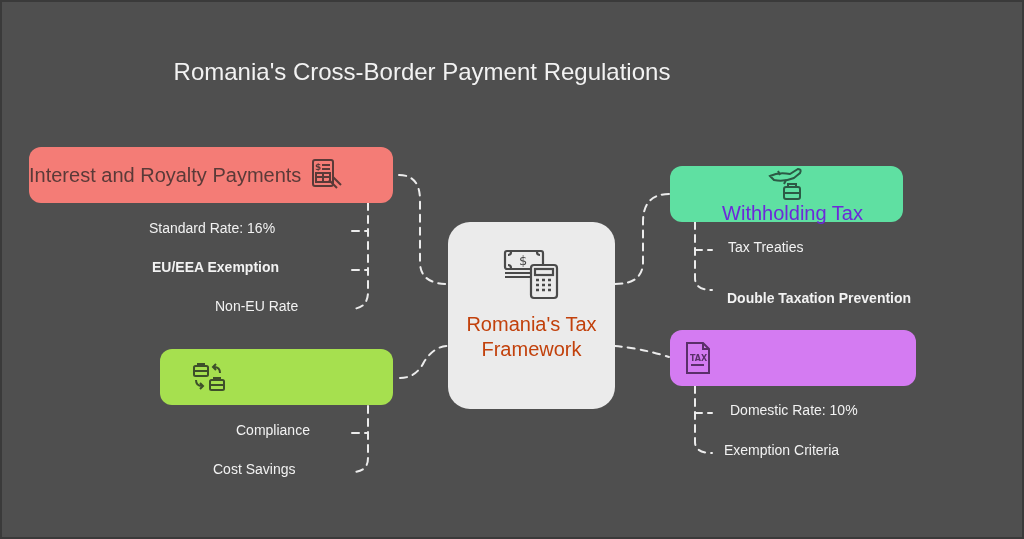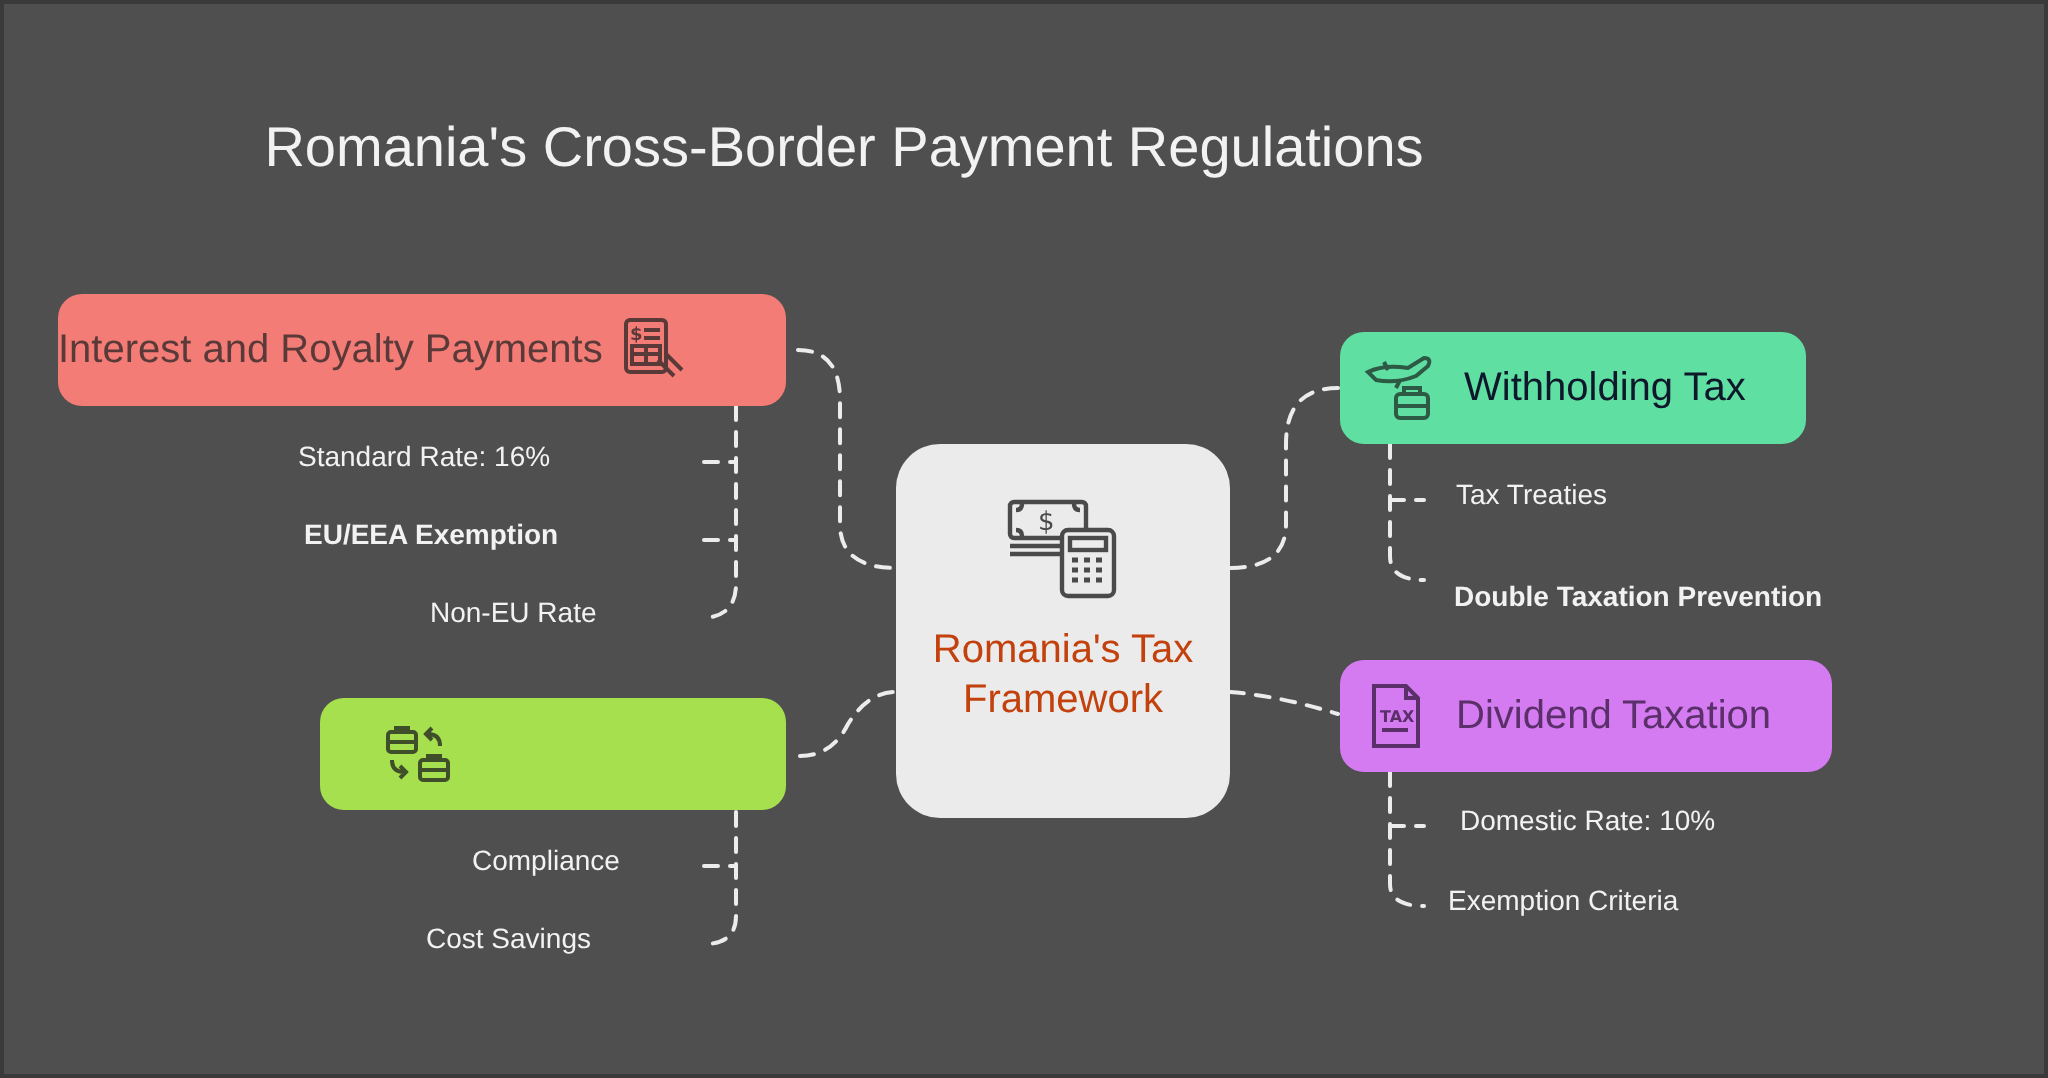--- a/index.html
+++ b/index.html
@@ -1,19 +1,19 @@
 <!DOCTYPE html>
 <html><head>
 <meta charset="utf-8">
 <style>
   html, body { margin:0; padding:0; }
   body { width:1024px; height:539px; background:#4f4f4f; position:relative; overflow:hidden;
          font-family:"Liberation Sans", "DejaVu Sans", sans-serif; }
   .frame { position:absolute; inset:0; border:2px solid #3a3a3a; box-sizing:border-box; }
-  .title { position:absolute; left:0; width:844px; top:58px; text-align:center; color:#f2f2f2; font-size:28px; }
+  .title { position:absolute; left:0; width:844px; top:58px; text-align:center; color:#f2f2f2; font-size:24px; }
   svg.links { position:absolute; left:0; top:0; }
   .node { position:absolute; border-radius:12px; display:flex; align-items:center; box-sizing:border-box; font-size:20px; }
   .node .ic { display:inline-flex; align-items:center; justify-content:center; }
   .leaf { position:absolute; color:#f2f2f2; font-size:14px; white-space:nowrap; }
   .center { position:absolute; left:448px; top:222px; width:167px; height:187px; background:#ebebeb; border-radius:22px;
             display:flex; flex-direction:column; align-items:center; justify-content:flex-start; box-sizing:border-box; padding-top:26px; }
   .center .label { color:#c2410c; font-size:20px; text-align:center; line-height:25px; margin-top:8px; width:150px; }
 </style>
 </head>
 <body>
@@ -85,21 +85,21 @@
       <rect x="18" y="19" width="14" height="10" rx="1.5"></rect>
         <path d="M22 19 V17 H28 V19 M18 24 H32"></path>
       <path d="M28 12 Q28 6 22 6 M24 3 L21 6 L24 9"></path>
       <path d="M4 19 Q4 25 10 25 M8 22 L11 25 L8 28"></path>
     </svg>
   </span>
 </div>
 <div class="leaf" style="left:236px;top:422px;">Compliance</div>
 <div class="leaf" style="left:213px;top:461px;">Cost Savings</div>
 
-<div class="node" style="left:670px;top:166px;width:233px;height:56px;background:#5fe0a2;color:#0f172a;padding-left:12px;">
+<div class="node" style="left:670px;top:166px;width:233px;height:56px;background:#5fe0a2;color:#6d28d9;padding-left:12px;flex-direction:column;">
   <span class="ic" style="margin-right:14px;">
     <svg width="36" height="36" viewBox="0 0 36 36" fill="none" stroke="#2c5a45" stroke-width="2">
       <path d="M2 10 Q10 6 22 8 L30 3 Q34 3 32 7 L26 12 Q16 16 6 14 Z"></path>
       <path d="M12 9 L10 5 M18 14 L16 18"></path>
       <rect x="16" y="21" width="16" height="12" rx="2"></rect>
         <path d="M20 21 V18 H28 V21 M16 27 H32"></path>
     </svg>
   </span>
   <span>Withholding Tax</span>
 </div>
@@ -108,16 +108,15 @@
 
 <div class="node" style="left:670px;top:330px;width:246px;height:56px;background:#d47bf2;color:#5a2f6a;padding-left:14px;">
   <span class="ic" style="margin-right:16px;">
     <svg width="28" height="36" viewBox="0 0 28 36" fill="none" stroke="#5a2f6a" stroke-width="2">
       <path d="M3 3 H19 L25 9 V33 H3 Z"></path>
         <path d="M19 3 V9 H25"></path>
       <text x="6" y="21" font-size="8" fill="#5a2f6a" stroke="none" font-family="DejaVu Sans, sans-serif" font-weight="bold">TAX</text>
       <path d="M7 25 H20"></path>
     </svg>
   </span>
-  <span>Dividend Taxation</span>
 </div>
 <div class="leaf" style="left:730px;top:402px;">Domestic Rate: 10%</div>
 <div class="leaf" style="left:724px;top:442px;">Exemption Criteria</div>
 
 </body></html>

